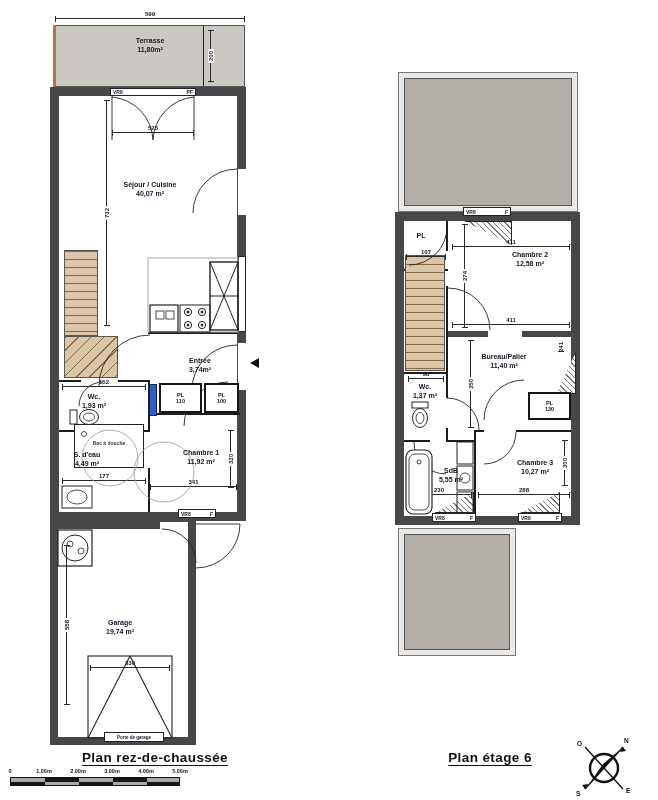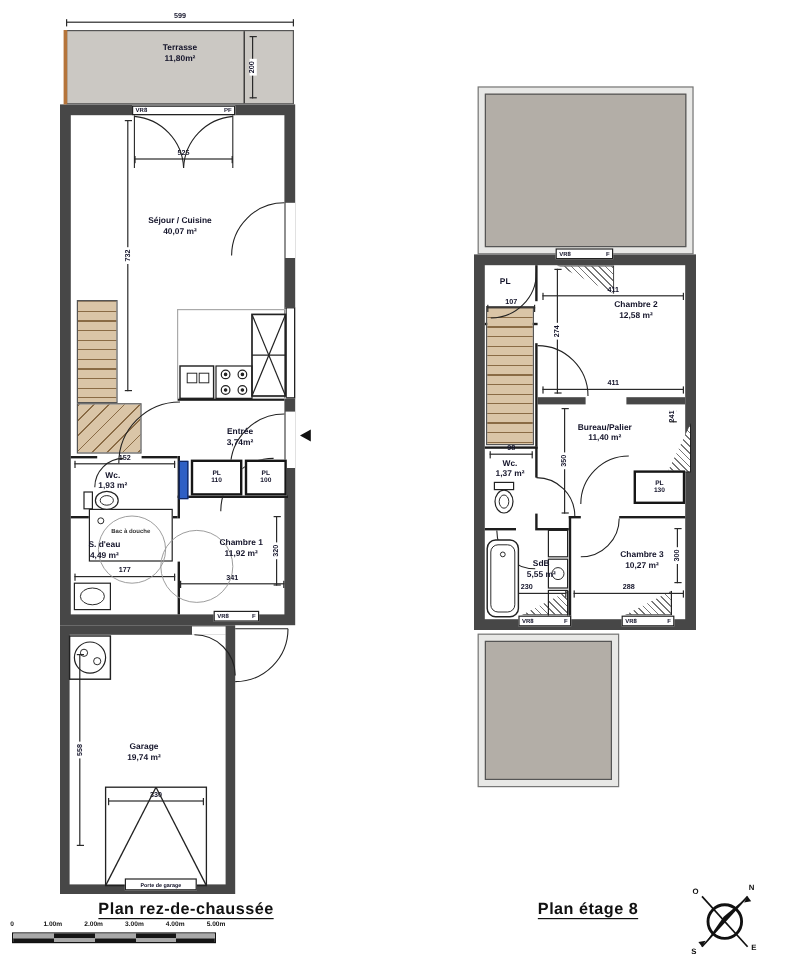--- a/index.html
+++ b/index.html
@@ -283,21 +283,21 @@
     <div class="winband" style="left:518px;top:513px;width:44px;height:9px;">
       <span>VR8</span>
       <span>F</span>
     </div>
     <div class="hatch" style="left:434px;top:492px;width:40px;height:21px;clip-path:polygon(100% 0,100% 100%,0 100%);"></div>
     <div class="hatch" style="left:520px;top:492px;width:40px;height:21px;clip-path:polygon(100% 0,100% 100%,0 100%);"></div>
 
     <div class="roof-outer" style="left:398px;top:528px;width:118px;height:128px;"></div>
     <div class="roof-inner" style="left:404px;top:534px;width:106px;height:116px;"></div>
 
-    <div class="cap" style="left:410px;top:750px;width:160px;">Plan étage 8</div>
+    <div class="cap" style="left:410px;top:750px;width:160px;">Plan étage 6</div>
   </div>
 
   <svg class="ovl" width="658" height="800" viewBox="0 0 658 800">
 
     <g stroke="#222" stroke-width="0.9" fill="none">
       <path d="M112,97 A45,45 0 0 1 153,140"></path>
       <path d="M194,97 A45,45 0 0 0 153,140"></path>
       <line x1="112" y1="96" x2="112" y2="140"></line>
       <line x1="194" y1="96" x2="194" y2="140"></line>
       <path d="M237,169 A44,44 0 0 0 193,213"></path>

